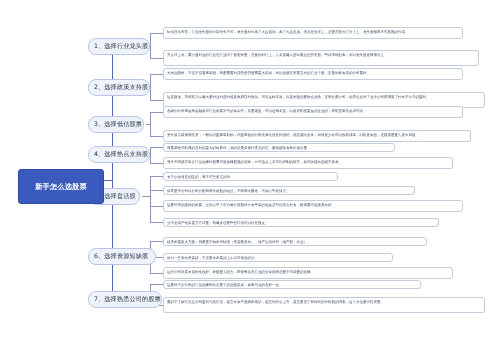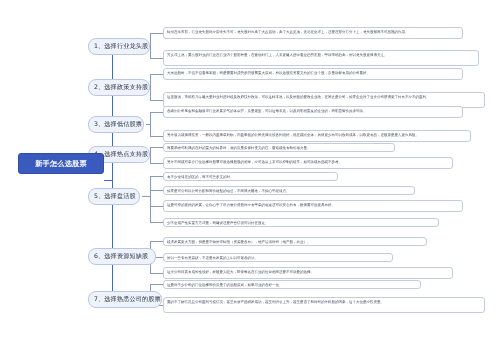--- a/index.html
+++ b/index.html
@@ -68,21 +68,21 @@
     background:#4a67b8;
     z-index:1;
   }
   .conn.h{height:1px;}
   .conn.v{width:1px;}
 </style>
 </head>
 <body>
 
 <div id="map">
-    <div class="root" style="left: 18px; top: 153px; width: 86px; height: 21px;">新手怎么选股票</div>
+    <div class="root" style="left: 18px; top: 169px; width: 86px; height: 35px;">新手怎么选股票</div>
     <div class="conn h" style="left: 104px; top: 179.5px; width: 8px;"></div>
     <div class="conn v" style="left: 112px; top: 46px; height: 253px;"></div>
     <div class="conn h" style="left: 150px; top: 46px;"></div>
     <div class="branch" style="left: 88px; top: 37.5px; width: 62px;">
       <span>1、选择行业龙头股</span>
     </div>
     <div class="conn h" style="left: 150px; top: 46px; width: 0px;"></div>
     <div class="conn h" style="left: 152px; top: 46px; background: rgb(138, 153, 189);"></div>
     <div class="conn v" style="left: 150px; top: 33px; height: 25px; background: rgb(138, 153, 189);"></div>
     <div class="conn h" style="left: 150px; top: 33px; width: 13px; background: rgb(138, 153, 189);"></div>

